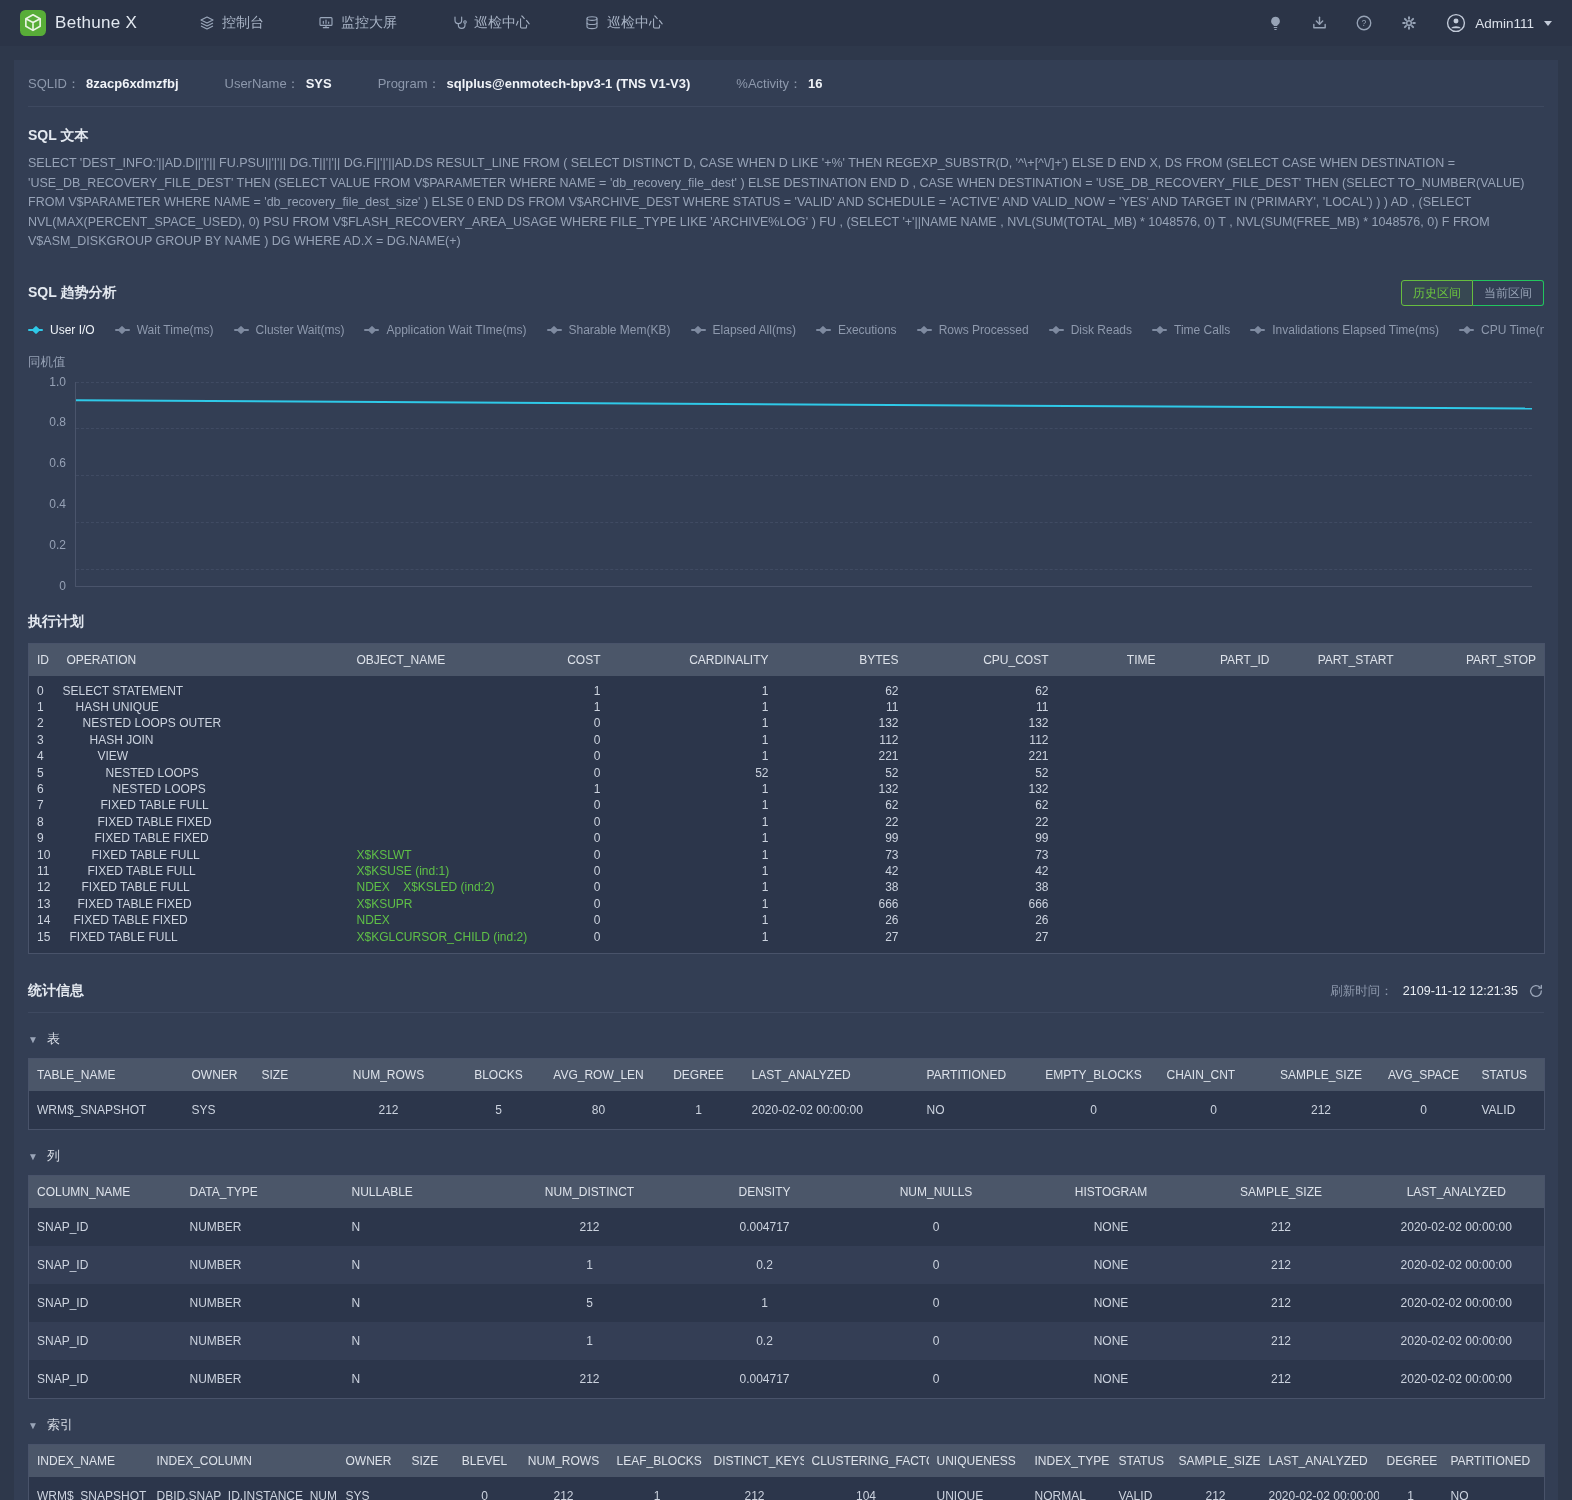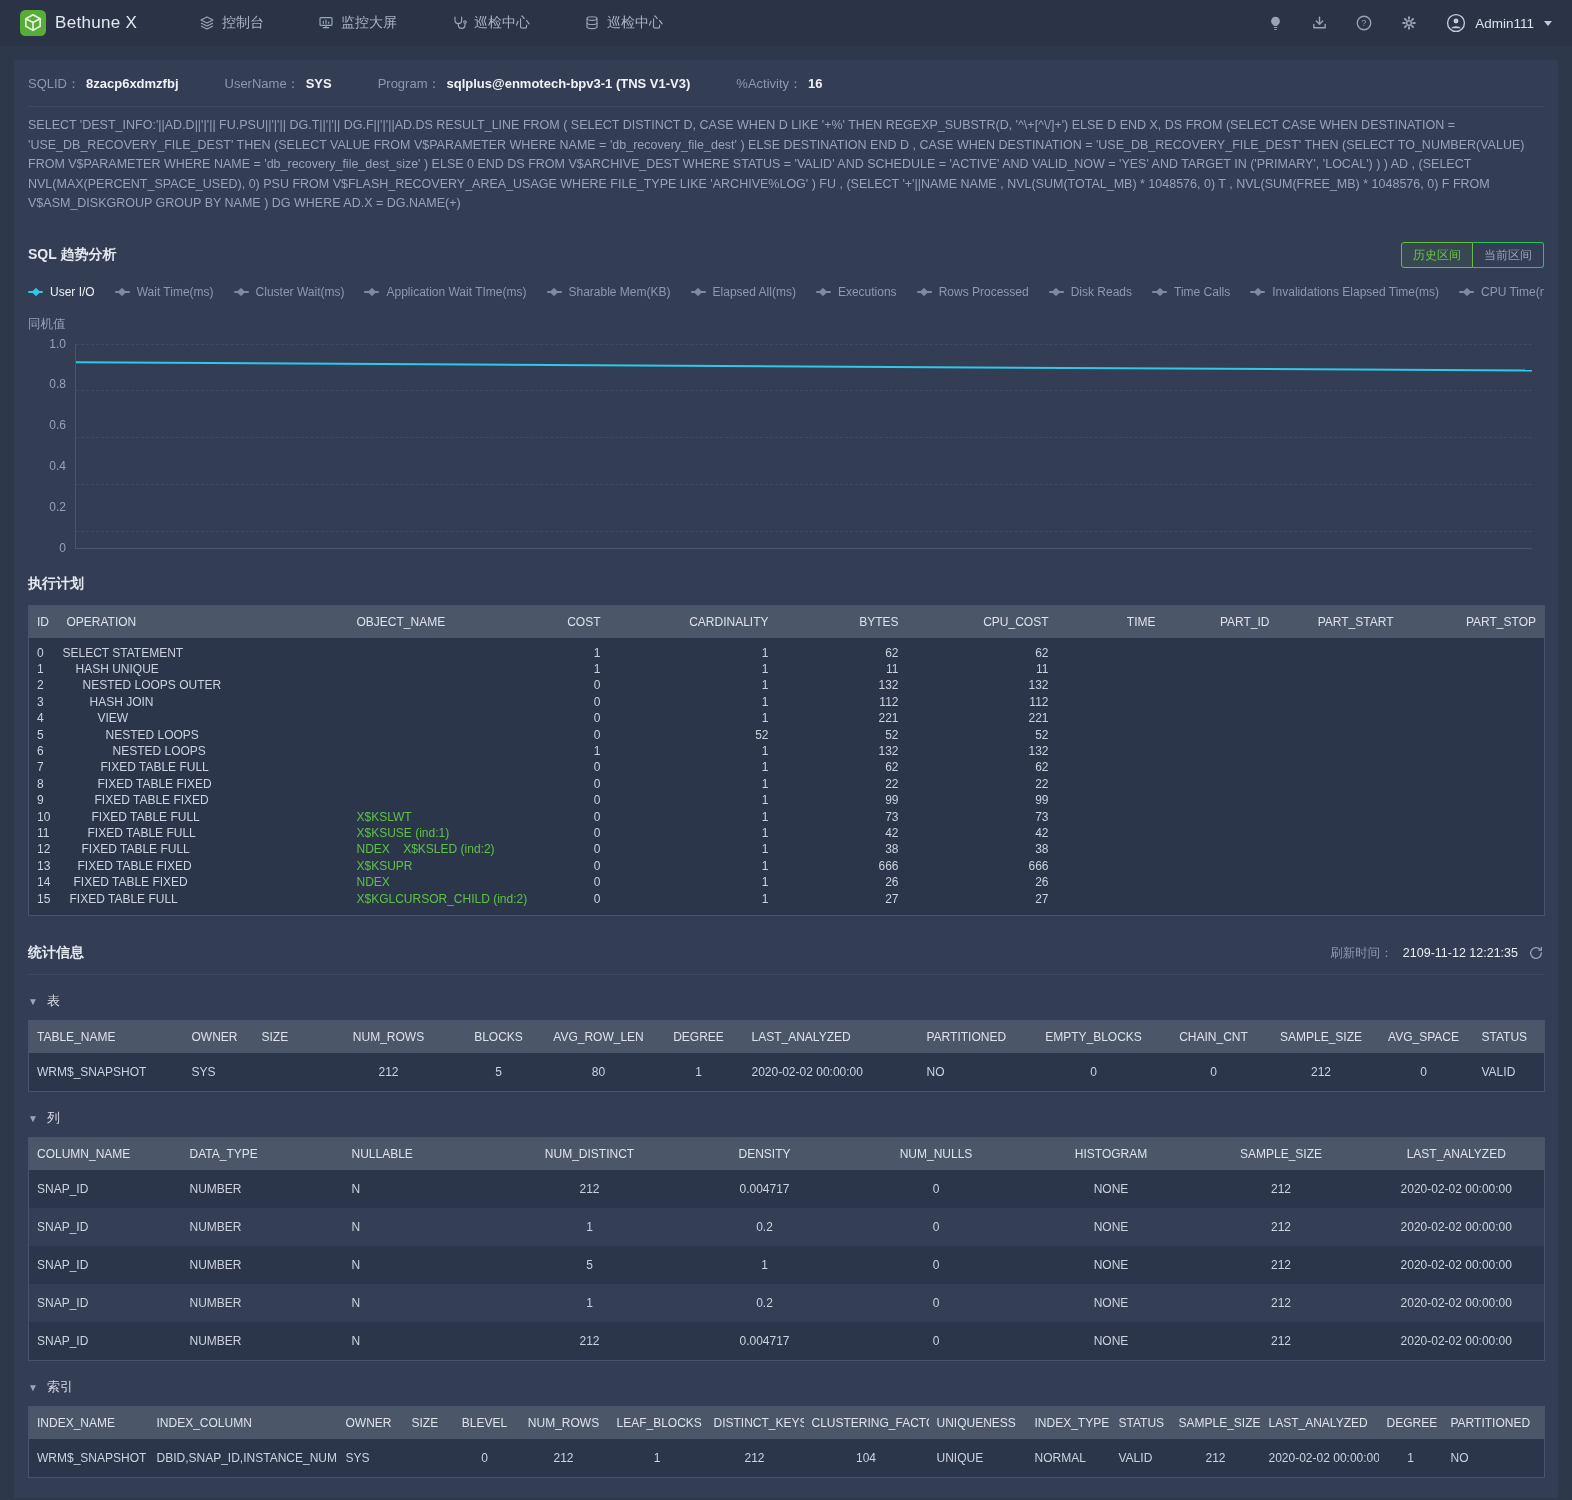--- a/index.html
+++ b/index.html
@@ -182,20 +182,21 @@
       <div class="pair">
         <span class="lbl">Program：</span>
         <span class="val">sqlplus@enmotech-bpv3-1 (TNS V1-V3)</span>
       </div>
       <div class="pair">
         <span class="lbl">%Activity：</span>
         <span class="val">16</span>
       </div>
     </div>
 
+    <div class="sec-title">SQL 文本</div>
     <div class="sql-text">SELECT 'DEST_INFO:'||AD.D||'|'|| FU.PSU||'|'|| DG.T||'|'|| DG.F||'|'||AD.DS RESULT_LINE FROM ( SELECT DISTINCT D, CASE WHEN D LIKE '+%' THEN REGEXP_SUBSTR(D, '^\+[^\/]+') ELSE D END X, DS FROM (SELECT CASE WHEN DESTINATION = 'USE_DB_RECOVERY_FILE_DEST' THEN (SELECT VALUE FROM V$PARAMETER WHERE NAME = 'db_recovery_file_dest' ) ELSE DESTINATION END D , CASE WHEN DESTINATION = 'USE_DB_RECOVERY_FILE_DEST' THEN (SELECT TO_NUMBER(VALUE) FROM V$PARAMETER WHERE NAME = 'db_recovery_file_dest_size' ) ELSE 0 END DS FROM V$ARCHIVE_DEST WHERE STATUS = 'VALID' AND SCHEDULE = 'ACTIVE' AND VALID_NOW = 'YES' AND TARGET IN ('PRIMARY', 'LOCAL') ) ) AD , (SELECT NVL(MAX(PERCENT_SPACE_USED), 0) PSU FROM V$FLASH_RECOVERY_AREA_USAGE WHERE FILE_TYPE LIKE 'ARCHIVE%LOG' ) FU , (SELECT '+'||NAME NAME , NVL(SUM(TOTAL_MB) * 1048576, 0) T , NVL(SUM(FREE_MB) * 1048576, 0) F FROM V$ASM_DISKGROUP GROUP BY NAME ) DG WHERE AD.X = DG.NAME(+)</div>
 
     <div class="trend-head">
       <div class="sec-title" style="margin-top:0;">SQL 趋势分析</div>
       <div class="seg">
         <button class="seg-btn first">历史区间</button>
         <button class="seg-btn last">当前区间</button>
       </div>
     </div>
 
@@ -537,21 +538,21 @@
               <th style="width: 155px; text-align: left;">TABLE_NAME</th>
               <th style="width: 70px; text-align: left;">OWNER</th>
               <th style="width: 70px; text-align: left;">SIZE</th>
               <th style="width: 130px; text-align: center;">NUM_ROWS</th>
               <th style="width: 90px; text-align: center;">BLOCKS</th>
               <th style="width: 110px; text-align: center;">AVG_ROW_LEN</th>
               <th style="width: 90px; text-align: center;">DEGREE</th>
               <th style="width: 175px; text-align: left;">LAST_ANALYZED</th>
               <th style="width: 110px; text-align: left;">PARTITIONED</th>
               <th style="width: 130px; text-align: center;">EMPTY_BLOCKS</th>
-              <th style="width: 110px; text-align: center;">CHAIN_CNT</th>
+              <th style="width: 110px; text-align: left;">CHAIN_CNT</th>
               <th style="width: 105px; text-align: center;">SAMPLE_SIZE</th>
               <th style="width: 100px; text-align: center;">AVG_SPACE</th>
               <th style="width: 71px; text-align: left;">STATUS</th>
             </tr>
           </thead>
           <tbody>
             <tr>
               <td style="text-align: left;">WRM$_SNAPSHOT</td>
               <td style="text-align: left;">SYS</td>
               <td style="text-align: left;"></td>

